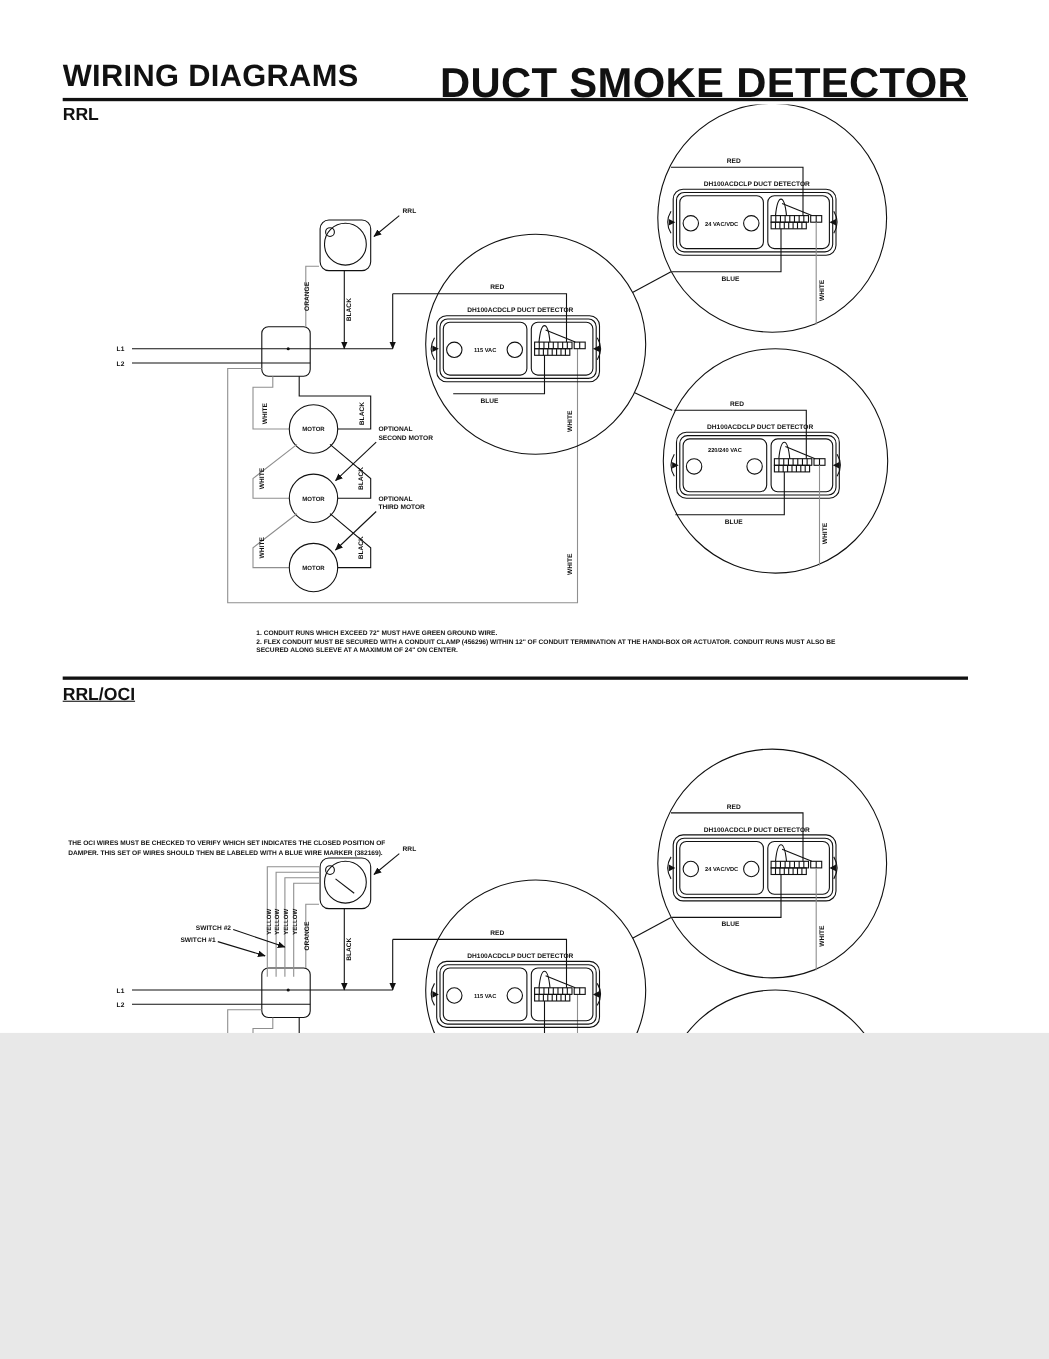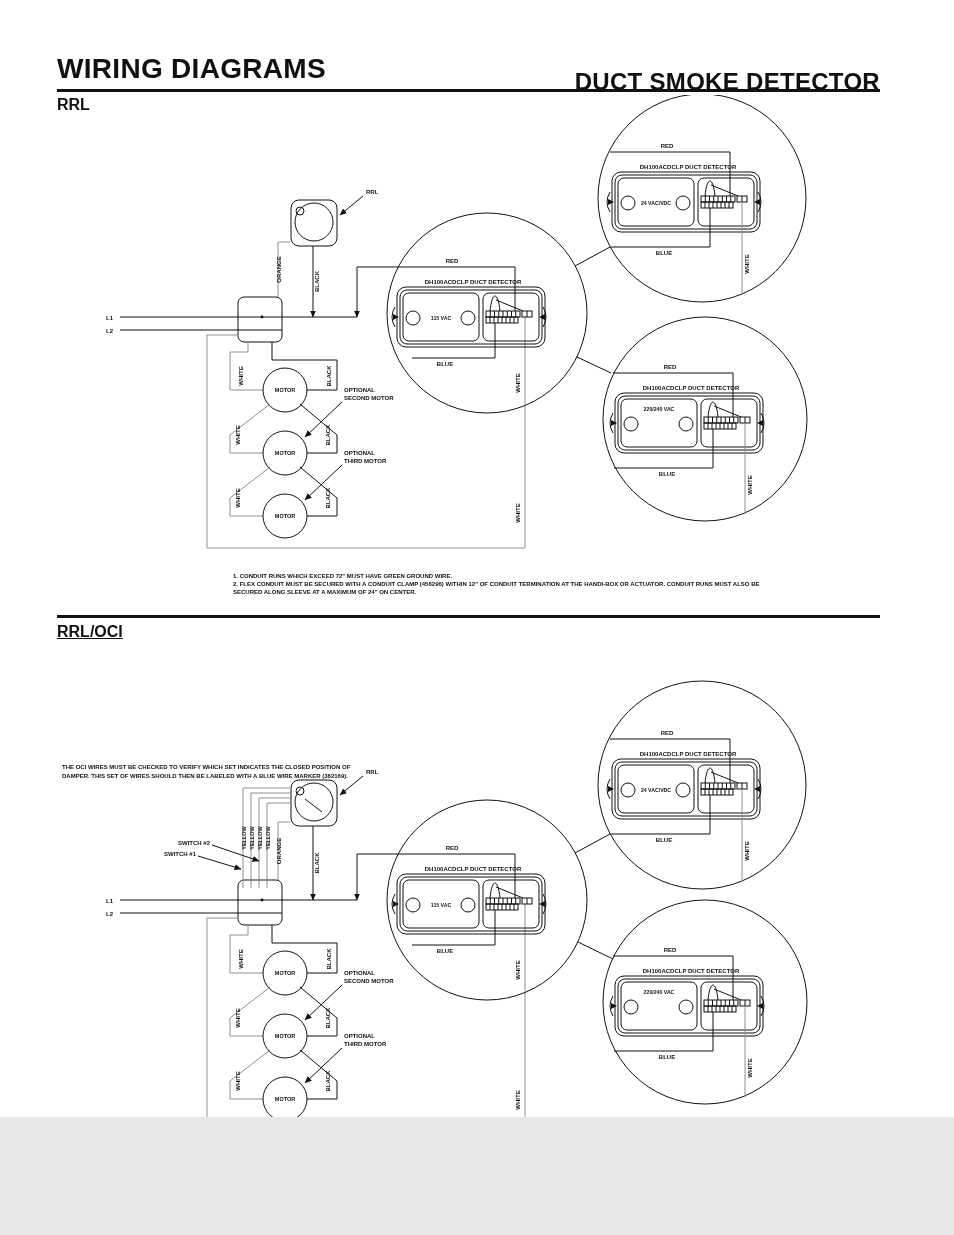--- a/index.html
+++ b/index.html
@@ -1,19 +1,19 @@
 <!DOCTYPE html>
 <html style="--ink: #111111; --gray: #8f8f8f; --bg: #ffffff;"><head>
 <meta charset="utf-8">
 <style>
   html,body{margin:0;padding:0;background:#e8e8e8;}
-  .page{position:relative;width:954px;height:1117px;background:var(--bg,#fff);overflow:hidden;
+  .page{position:relative;width:954px;height:939px;background:var(--bg,#fff);overflow:hidden;
         font-family:"Liberation Sans",sans-serif;color:var(--ink,#111);}
   .hdr-left{position:absolute;left:57px;top:53px;font-size:28px;font-weight:bold;letter-spacing:.3px;}
-  .hdr-right{position:absolute;right:74px;top:68px;font-size:24px;font-weight:bold;letter-spacing:.3px;}
+  .hdr-right{position:absolute;right:74px;top:55px;font-size:38px;font-weight:bold;letter-spacing:.3px;}
   .rule{position:absolute;left:57px;width:823px;height:3px;background:var(--ink,#111);}
   .hdr-rule{top:89px;}
   .sec-rule{top:615px;}
   .sec-title{position:absolute;left:57px;font-size:16px;font-weight:bold;}
   .t1{top:96px;}
   .t2{top:623px;text-decoration:underline;}
   .notes{position:absolute;font-size:6px;font-weight:bold;line-height:8px;white-space:nowrap;}
   .n1{left:233px;top:572px;}
   .n2{left:228px;top:1138px;}
   .oci-note{position:absolute;left:62px;top:763px;font-size:6px;font-weight:bold;line-height:8.5px;white-space:nowrap;}

